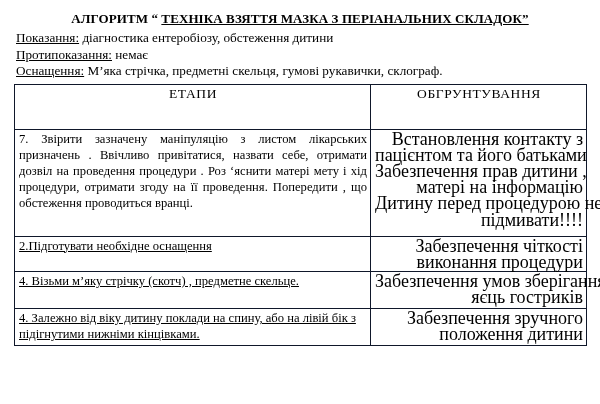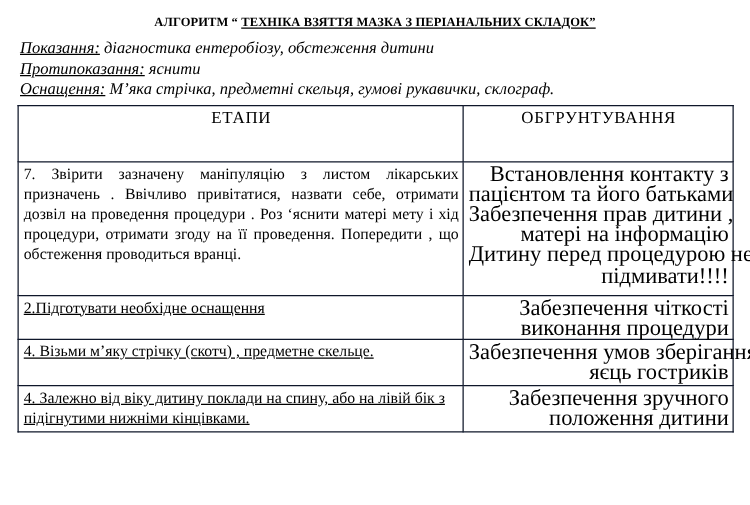--- a/index.html
+++ b/index.html
@@ -17,39 +17,38 @@
   }
   .page {
     position: relative;
     width: 600px;
     height: 404px;
     box-sizing: border-box;
     padding: 0;
   }
   .doc-title {
     text-align: center;
-    font-size: 10px;
+    font-size: 13px;
     font-weight: bold;
     letter-spacing: 0.1px;
     margin: 13px 0 0 0;
     padding: 0 8px;
     line-height: 12px;
     white-space: nowrap;
   }
   .doc-title .ttl-underline {
     text-decoration: underline;
   }
   .meta-block {
     margin: 5px 0 0 16px;
   }
   .meta-line {
     font-size: 13.2px;
     line-height: 16.5px;
     white-space: nowrap;
-    font-style: italic;
   }
   .meta-label {
     text-decoration: underline;
   }
   table.algo {
     border-collapse: collapse;
     width: 572px;
     margin: 4px 0 0 14px;
     table-layout: fixed;
   }
@@ -95,21 +94,21 @@
 </style>
 </head>
 <body>
 
 <div class="page">
 
   <div class="doc-title"><span>АЛГОРИТМ “ </span><span class="ttl-underline">ТЕХНІКА ВЗЯТТЯ МАЗКА З ПЕРІАНАЛЬНИХ СКЛАДОК”</span></div>
 
   <div class="meta-block">
     <div class="meta-line"><span class="meta-label">Показання:</span><span> діагностика ентеробіозу, обстеження дитини</span></div>
-    <div class="meta-line"><span class="meta-label">Протипоказання:</span><span> яснити</span></div>
+    <div class="meta-line"><span class="meta-label">Протипоказання:</span><span> немає</span></div>
     <div class="meta-line"><span class="meta-label">Оснащення:</span><span> М’яка стрічка, предметні скельця, гумові рукавички, склограф.</span></div>
   </div>
 
   <table class="algo">
     <colgroup>
       <col class="c-steps">
       <col class="c-just">
     </colgroup>
     <thead>
       <tr>

